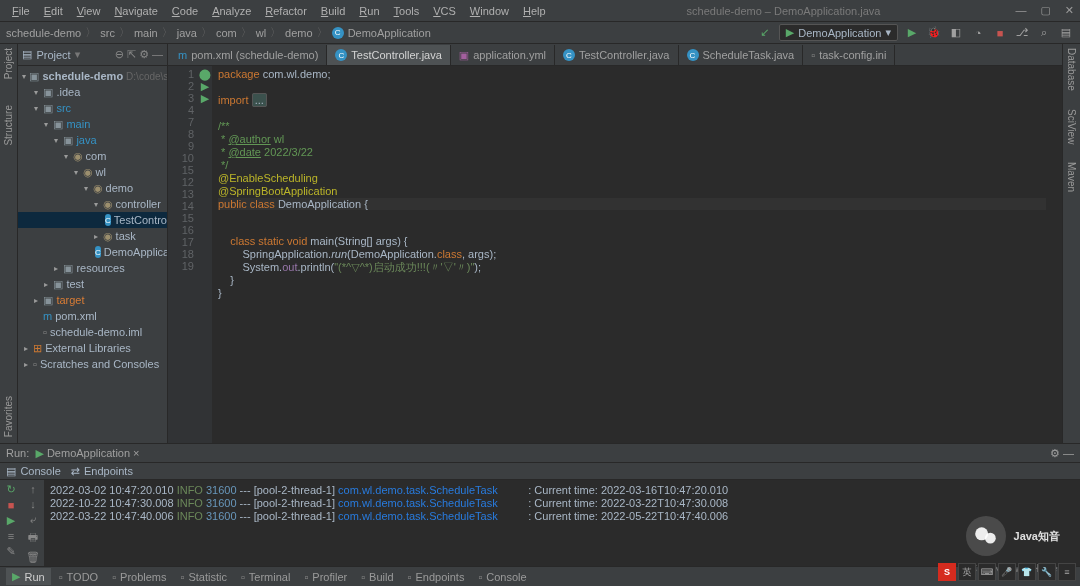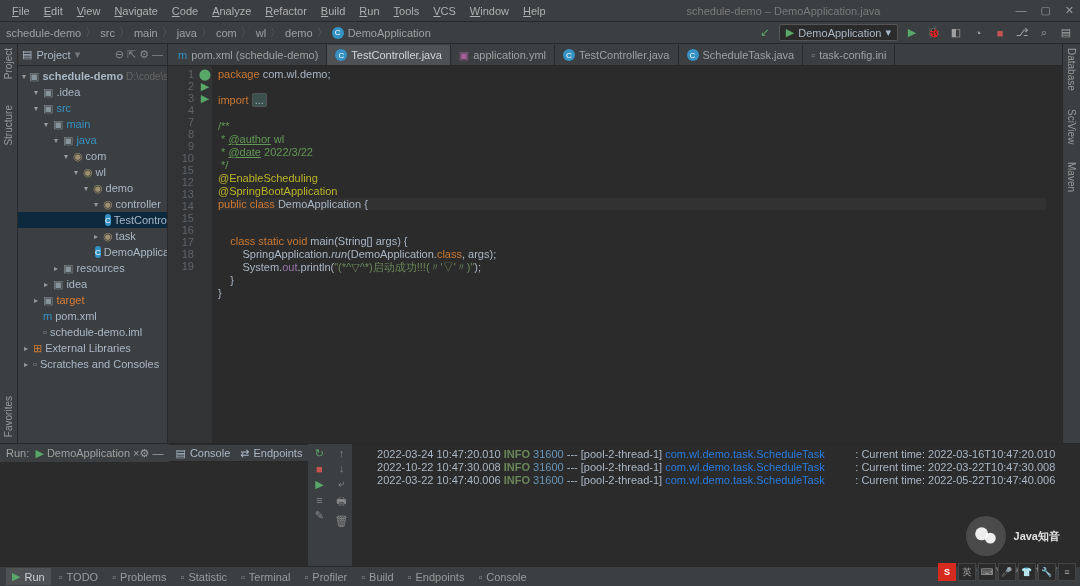--- a/index.html
+++ b/index.html
@@ -56,30 +56,30 @@
 .kw { color:#cc7832; }
 .anno { color:#bbb529; }
 .str { color:#6a8759; }
 .doc { color:#629755; }
 .cls { color:#a9b7c6; }
 .bg-fold { background:#3b514d; border:1px solid #555; border-radius:2px; padding:0 2px; }
 .line-hl { background:#323232; display:block; }
 
 
 .run-tw { height:123px; background:#2b2b2b; border-top:1px solid #282828; display:flex; }
-.run-body { flex:1; display:flex; flex-direction:row;text-align:center; }
+.run-body { flex:1; display:flex; flex-direction:column; }
 .run-header { height:18px; background:#3c3f41; display:flex; align-items:center; padding:0 6px; font-size:11px; color:#a0a0a0; justify-content:space-between; }
 .run-sub { height:18px; background:#3c3f41; display:flex; align-items:center; gap:10px; padding:0 6px; font-size:11px; border-bottom:1px solid #282828; border-top:1px solid #282828; }
 .run-sub .st { display:flex; align-items:center; gap:4px; }
 .run-content { flex:1; display:flex; }
 .run-gutter { width:22px; background:#3c3f41; display:flex; flex-direction:column; align-items:center; padding-top:3px; gap:3px; font-size:12px;}
 .run-gutter2 { width:22px; background:#3c3f41; display:flex; flex-direction:column; align-items:center; padding-top:3px; gap:3px; font-size:12px;}
 .console { flex:1; padding:4px 6px; font-family:Consolas,monospace; font-size:11px; line-height:13px; color:#a9b7c6; }
 .console .ts { color:#a9b7c6; }
-.console .lvl { color:#6a8759;font-weight:bold; }
+.console .lvl { color:#6a8759; }
 .console .pid { color:#6897bb; }
 .console .thr { color:#a9b7c6; }
 .console .logger { color:#287bde; }
 .console .msg { color:#a9b7c6; }
 
 
 .bottom-tool { height:20px; background:#3c3f41; border-top:1px solid #282828; display:flex; align-items:center; gap:2px; padding:0 6px; font-size:11px; color:#9a9a9a; }
 .bottom-tool .btab { display:flex; align-items:center; gap:4px; padding:2px 6px; }
 .bottom-tool .btab.active { background:#4e5254; color:#d0d0d0; }
 
@@ -240,21 +240,21 @@
           <span class="">DemoApplication</span>
         </div>
         <div class="tnode" style="padding-left: 34px;">
           <span class="arr">▸</span>
           <span class="folder-ico">▣</span>
           <span class="">resources</span>
         </div>
         <div class="tnode" style="padding-left: 24px;">
           <span class="arr">▸</span>
           <span class="folder-ico">▣</span>
-          <span class="">idea</span>
+          <span class="">test</span>
         </div>
         <div class="tnode" style="padding-left: 14px;">
           <span class="arr">▸</span>
           <span class="folder-ico">▣</span>
           <span class="n-target">target</span>
         </div>
         <div class="tnode" style="padding-left: 14px;">
           <span class="arr"> </span>
           <span style="color:#3592c4">m</span>
           <span class="">pom.xml</span>
@@ -396,21 +396,21 @@
         <span style="color:#888">✎</span>
       </div>
       <div class="run-gutter2">
         <span style="color:#888">↑</span>
         <span style="color:#888">↓</span>
         <span style="color:#888">⤶</span>
         <span style="color:#888">🖶</span>
         <span style="color:#888">🗑</span>
       </div>
       <div class="console" id="console">
-          <div><span class="ts">2022-03-24 10:47:20.010</span>  <span class="lvl">INFO</span> <span class="pid">31600</span> --- <span class="thr">[pool-2-thread-1]</span> <span class="logger">com.wl.demo.task.ScheduleTask</span>&nbsp;&nbsp;&nbsp;&nbsp;&nbsp;&nbsp;&nbsp;&nbsp;&nbsp;&nbsp;<span class="msg">: Current time:  2022-03-16T10:47:20.010</span></div>
+          <div><span class="ts">2022-03-02 10:47:20.010</span>  <span class="lvl">INFO</span> <span class="pid">31600</span> --- <span class="thr">[pool-2-thread-1]</span> <span class="logger">com.wl.demo.task.ScheduleTask</span>&nbsp;&nbsp;&nbsp;&nbsp;&nbsp;&nbsp;&nbsp;&nbsp;&nbsp;&nbsp;<span class="msg">: Current time:  2022-03-16T10:47:20.010</span></div>
           <div><span class="ts">2022-10-22 10:47:30.008</span>  <span class="lvl">INFO</span> <span class="pid">31600</span> --- <span class="thr">[pool-2-thread-1]</span> <span class="logger">com.wl.demo.task.ScheduleTask</span>&nbsp;&nbsp;&nbsp;&nbsp;&nbsp;&nbsp;&nbsp;&nbsp;&nbsp;&nbsp;<span class="msg">: Current time:  2022-03-22T10:47:30.008</span></div>
           <div><span class="ts">2022-03-22 10:47:40.006</span>  <span class="lvl">INFO</span> <span class="pid">31600</span> --- <span class="thr">[pool-2-thread-1]</span> <span class="logger">com.wl.demo.task.ScheduleTask</span>&nbsp;&nbsp;&nbsp;&nbsp;&nbsp;&nbsp;&nbsp;&nbsp;&nbsp;&nbsp;<span class="msg">: Current time:  2022-05-22T10:47:40.006</span></div>
         </div>
     </div>
   </div>
 </div>
 
 <div class="bottom-tool" id="btool">
     <div class="btab active">
       <span class="green">▶</span>

